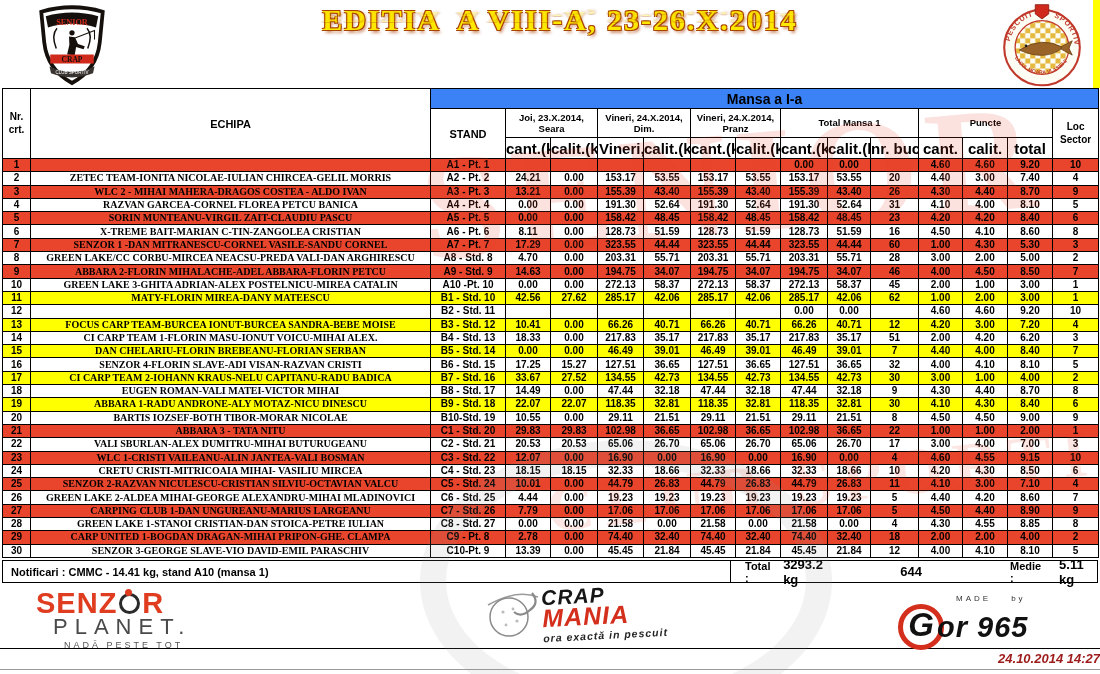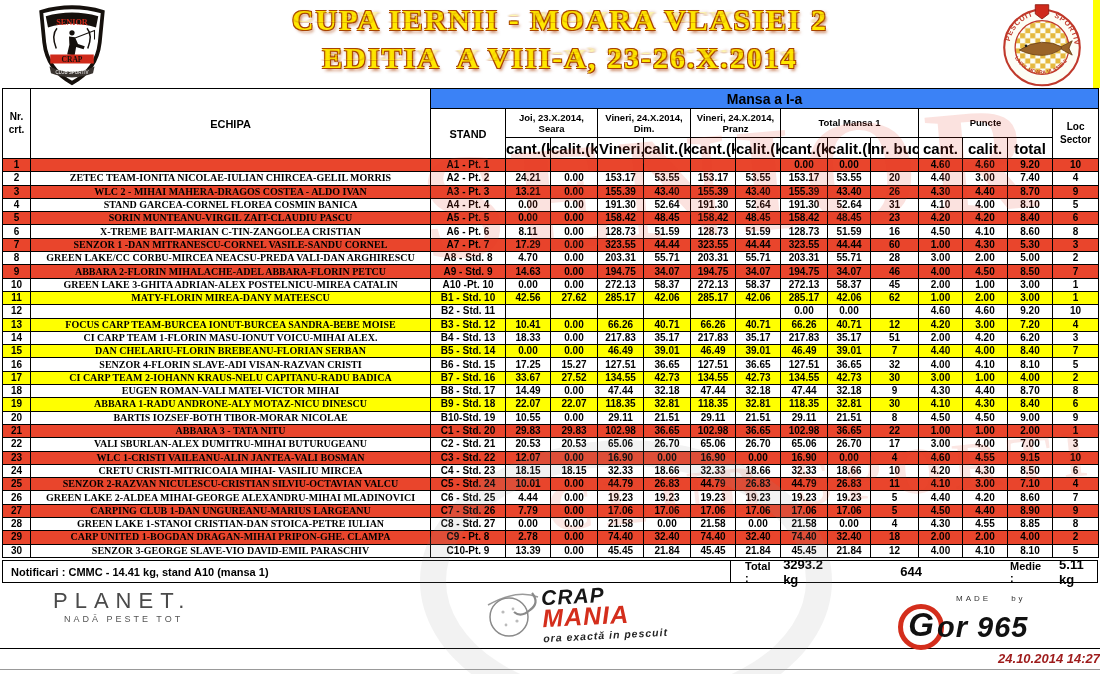--- a/index.html
+++ b/index.html
@@ -110,24 +110,20 @@
       <circle cx="50" cy="41" r="3.5" fill="#15100c"></circle>
       <path d="M46 46 l8 1 l4 9 l9 3 l-1.5 4 l-10 -3 l-2 11 l-10 -1 l3 -13 z" fill="#15100c"></path>
       <path d="M54 48 L80 38 l0 12" stroke="#15100c" stroke-width="1.4" fill="none"></path>
       <rect x="21" y="70" width="58" height="12" fill="#cf2a1b"></rect>
       <text x="50" y="80" font-size="10" fill="#15100c" font-weight="bold" text-anchor="middle" font-family="Liberation Serif, serif">CRAP</text>
       <path d="M20 86 q30 14 60 0 l-2 9 q-28 11 -56 0 z" fill="#3a3430"></path>
       <text x="50" y="95.5" font-size="6" fill="#ffffff" text-anchor="middle">CLUB SPORTIV</text>
     </svg>
 
     <div class="title-block">
-      <div class="tl">
-        <span class="tl-text">CUPA IERNII - MOARA VLASIEI 2</span>
-        <span class="tl-refl">CUPA IERNII - MOARA VLASIEI 2</span>
-      </div>
       <div class="tl">
         <span class="tl-text">EDITIA  A VIII-A, 23-26.X.2014</span>
         <span class="tl-refl">EDITIA  A VIII-A, 23-26.X.2014</span>
       </div>
     </div>
 
     <svg class="round-logo" viewBox="0 0 100 100">
       <defs>
         <pattern id="chk" width="12" height="12" patternUnits="userSpaceOnUse">
           <rect width="12" height="12" fill="#fdfdf4"></rect>
@@ -254,21 +250,21 @@
           <td class="c-num">155.39</td>
           <td class="c-num">43.40</td>
           <td class="c-num">26</td>
           <td class="c-num">4.30</td>
           <td class="c-num">4.40</td>
           <td class="c-num">8.70</td>
           <td class="c-num">9</td>
         </tr>
         <tr class="data-row row-white">
           <td class="c-nr">4</td>
-          <td class="c-team">STAND GARCEA-CORNEL FLOREA COSMIN BANICA</td>
+          <td class="c-team">RAZVAN GARCEA-CORNEL FLOREA PETCU BANICA</td>
           <td class="c-stand">A4 - Pt. 4</td>
           <td class="c-num">0.00</td>
           <td class="c-num">0.00</td>
           <td class="c-num">191.30</td>
           <td class="c-num">52.64</td>
           <td class="c-num">191.30</td>
           <td class="c-num">52.64</td>
           <td class="c-num">191.30</td>
           <td class="c-num">52.64</td>
           <td class="c-num">31</td>
@@ -759,20 +755,23 @@
     <div class="notif-right">
       <span class="m-total-label">Total :</span>
       <span class="nv m-total-value">3293.2  kg</span>
       <span class="nv m-buc">644</span>
       <span class="m-medie-label">Medie :</span>
       <span class="nv m-medie-value">5.11 kg</span>
     </div>
   </div>
 
   <div class="szp">
+    <div class="szp-1">
+      <span>SENZ</span><span class="bob"></span><span>R</span>
+    </div>
     <div class="szp-2">PLANET.</div>
     <div class="szp-3">NADĂ PESTE TOT</div>
   </div>
 
   <div class="cm">
     <svg width="54" height="56" viewBox="0 0 54 56">
       <path d="M2 20 Q30 4 52 12" stroke="#9a9a9a" stroke-width="1.5" fill="none"></path>
       <circle cx="23" cy="32" r="19" fill="#ffffff" stroke="#8a8a8a" stroke-width="1.5"></circle>
       <circle cx="17" cy="27" r="1.6" fill="#bbb"></circle>
         <circle cx="27" cy="24" r="1.4" fill="#bbb"></circle>

